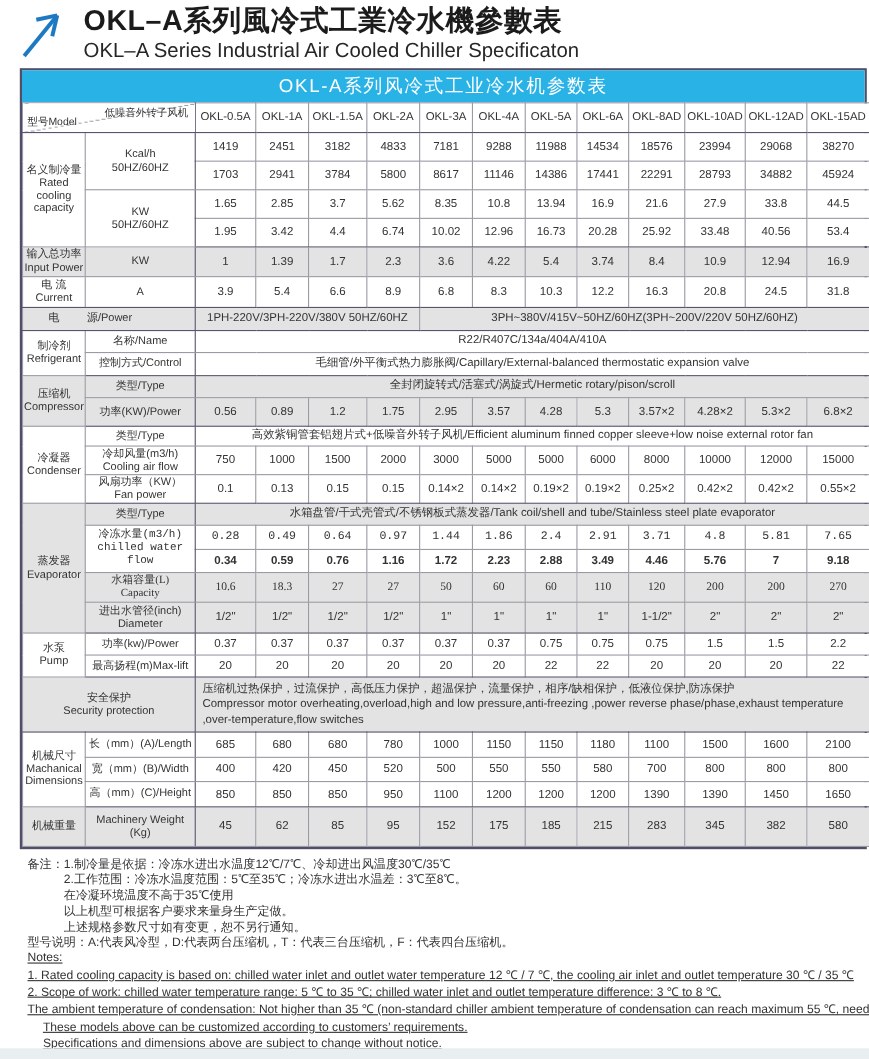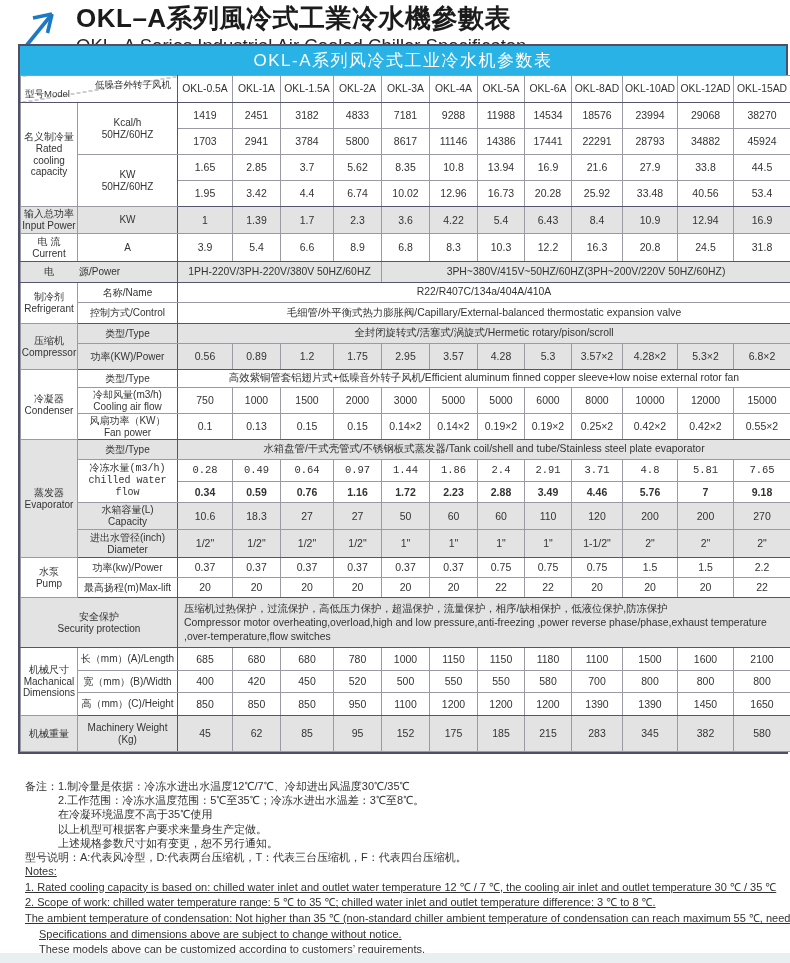--- a/index.html
+++ b/index.html
@@ -6,21 +6,21 @@
   body{
     width:790px;height:963px;background:#ffffff;position:relative;
     font-family:"Liberation Sans",sans-serif;color:#333;overflow:hidden;
   }
   
   .logo{position:absolute;left:16px;top:7px;width:46px;height:48px;}
   .titles{position:absolute;left:76px;top:3px;}
   .t-zh{font-size:26px;font-weight:600;color:#1b1b1b;letter-spacing:.5px;line-height:30px;}
   .t-en{font-size:18.5px;font-weight:400;color:#262626;line-height:23px;margin-top:1px;}
   
-  .tblwrap{position:absolute;left:18px;top:44px;width:770px;border:2px solid #4f4f68;box-sizing:border-box;}
+  .tblwrap{position:absolute;left:18px;top:62px;width:770px;border:2px solid #4f4f68;box-sizing:border-box;}
   .banner{height:29px;background:#29b2e6;color:#fff;font-size:17px;letter-spacing:1.5px;
           display:flex;align-items:center;justify-content:center;}
   table{border-collapse:collapse;table-layout:fixed;width:100%;}
   td{border:1px solid #9a9aa5;text-align:center;vertical-align:middle;padding:0;
      font-size:10.5px;color:#333;line-height:1.18;overflow:hidden;background:#fff;}
   tr.gb > td{border-bottom:1.6px solid #55556e;}
   td.cell-item{border-right:1.6px solid #55556e;font-size:10px;}
   td.cell-merged{border-right:1.6px solid #55556e;font-size:10px;}
   td.cell-group{font-size:10px;}
   td.grey{background:#e3e3e3;}
@@ -155,21 +155,21 @@
         <tr style="height: 27px;">
           <td class="cell-group grey">输入总功率<br>Input Power</td>
           <td class="cell-item grey">KW</td>
           <td class="cell-val grey">1</td>
           <td class="cell-val grey">1.39</td>
           <td class="cell-val grey">1.7</td>
           <td class="cell-val grey">2.3</td>
           <td class="cell-val grey">3.6</td>
           <td class="cell-val grey">4.22</td>
           <td class="cell-val grey">5.4</td>
-          <td class="cell-val grey">6.43</td>
+          <td class="cell-val grey">3.74</td>
           <td class="cell-val grey">8.4</td>
           <td class="cell-val grey">10.9</td>
           <td class="cell-val grey">12.94</td>
           <td class="cell-val grey">16.9</td>
         </tr>
         <tr class="gb" style="height: 28px;">
           <td class="cell-group">电 流<br>Current</td>
           <td class="cell-item">A</td>
           <td class="cell-val">3.9</td>
           <td class="cell-val">5.4</td>
@@ -285,21 +285,21 @@
           <td class="cell-val">1.16</td>
           <td class="cell-val">1.72</td>
           <td class="cell-val">2.23</td>
           <td class="cell-val">2.88</td>
           <td class="cell-val">3.49</td>
           <td class="cell-val">4.46</td>
           <td class="cell-val">5.76</td>
           <td class="cell-val">7</td>
           <td class="cell-val">9.18</td>
         </tr>
-        <tr style="height: 27px;">
+        <tr style="height: 27px; font-family: Liberation Serif, serif;">
           <td class="cell-item grey">水箱容量(L)<br>Capacity</td>
           <td class="cell-val grey">10.6</td>
           <td class="cell-val grey">18.3</td>
           <td class="cell-val grey">27</td>
           <td class="cell-val grey">27</td>
           <td class="cell-val grey">50</td>
           <td class="cell-val grey">60</td>
           <td class="cell-val grey">60</td>
           <td class="cell-val grey">110</td>
           <td class="cell-val grey">120</td>
@@ -427,18 +427,18 @@
     <div class="nz">备注：1.制冷量是依据：冷冻水进出水温度12℃/7℃、冷却进出风温度30℃/35℃</div>
     <div class="nz ind">2.工作范围：冷冻水温度范围：5℃至35℃；冷冻水进出水温差：3℃至8℃。</div>
     <div class="nz ind">在冷凝环境温度不高于35℃使用</div>
     <div class="nz ind">以上机型可根据客户要求来量身生产定做。</div>
     <div class="nz ind">上述规格参数尺寸如有变更，恕不另行通知。</div>
     <div class="nz">型号说明：A:代表风冷型，D:代表两台压缩机，T：代表三台压缩机，F：代表四台压缩机。</div>
     <div class="ne">Notes:</div>
     <div class="ne">1. Rated cooling capacity is based on: chilled water inlet and outlet water temperature 12 ℃ / 7 ℃, the cooling air inlet and outlet temperature 30 ℃ / 35 ℃</div>
     <div class="ne">2. Scope of work: chilled water temperature range: 5 ℃ to 35 ℃; chilled water inlet and outlet temperature difference: 3 ℃ to 8 ℃.</div>
     <div class="ne">The ambient temperature of condensation: Not higher than 35 ℃ (non-standard chiller ambient temperature of condensation can reach maximum 55 ℃, need to order production).</div>
+    <div class="ne ind">These models above can be customized according to customers’   requirements.</div>
     <div class="ne ind">Specifications and dimensions above are subject to change without notice.</div>
-    <div class="ne ind">These models above can be customized according to customers’   requirements.</div>
     <div class="ne">Model Description: A represents air-cooled; D represents two compressors; T represents three compressors; F represents four compressors.</div>
   </div>
 
 <div class="bottom-strip"></div>
 
 </body></html>

